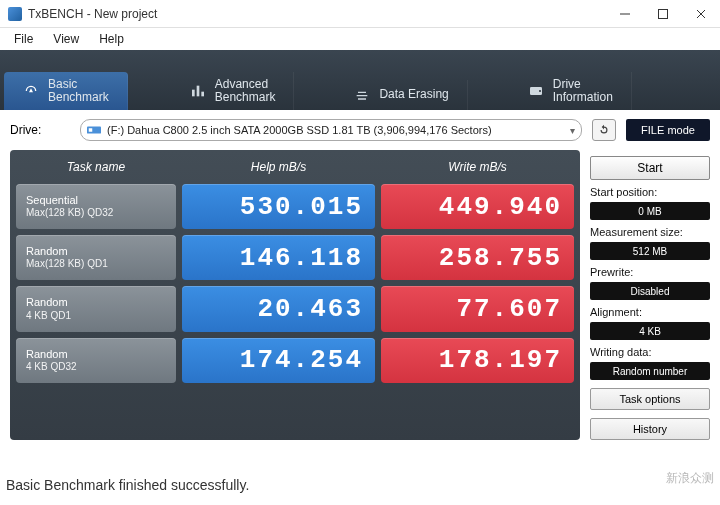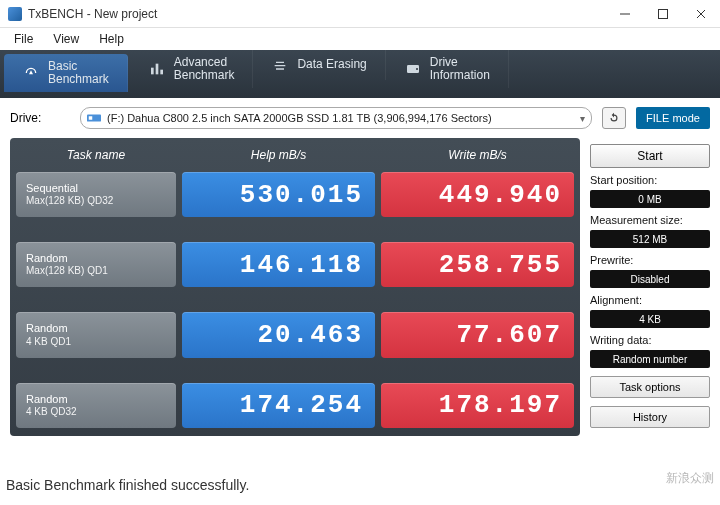--- a/index.html
+++ b/index.html
@@ -5,41 +5,41 @@
 * { margin: 0; padding: 0; box-sizing: border-box; font-family: "Segoe UI", Tahoma, sans-serif; }
 body { width: 720px; height: 505px; background: #fff; overflow: hidden; position: relative; }
 .titlebar { height: 28px; display: flex; align-items: center; padding-left: 8px; border-bottom: 1px solid #e0e0e0; }
 .titlebar-icon { width: 14px; height: 14px; background: linear-gradient(135deg,#4a90d9,#2060a0); border-radius: 2px; margin-right: 6px; }
 .titlebar-text { font-size: 12px; color: #333; flex: 1; }
 .winbtns { display: flex; }
 .winbtn { width: 38px; height: 26px; display: flex; align-items: center; justify-content: center; font-size: 12px; color: #333; }
 .winbtn svg { width: 10px; height: 10px; }
 .menubar { height: 22px; display: flex; align-items: center; padding-left: 6px; gap: 4px; font-size: 12px; }
 .menuitem { padding: 2px 8px; color: #222; }
-.tabs { height: 48px; background: linear-gradient(#3a4550,#2a333c); display: flex; align-items: flex-start; padding: 0 2px; }
+.tabs { height: 60px; background: linear-gradient(#3a4550,#2a333c); display: flex; align-items: flex-end; padding: 0 2px; gap: 41px; }
 .tab { flex: 0 0 auto; padding: 6px 18px; display: flex; align-items: center; gap: 8px; color: #dfe6ec; font-size: 12px; cursor: pointer; border-right: 1px solid rgba(255,255,255,0.06); }
 .tab.active { background: linear-gradient(#3d6fa8,#2a5690); border-radius: 4px 4px 0 0; margin: 4px 2px 0 2px; }
 .tab-icon { width: 18px; height: 18px; display: flex; align-items: center; justify-content: center; }
 .tab-icon svg { width: 16px; height: 16px; fill: #cfd8df; }
 .tab.active .tab-icon svg { fill: #fff; }
 .tab-text { line-height: 1.1; }
 .drivebar { height: 40px; display: flex; align-items: center; padding: 0 10px; gap: 10px; font-size: 12px; }
 .drive-label { width: 60px; }
 .drive-select { flex: 1; height: 22px; border: 1px solid #aaa; border-radius: 10px; background: #fff; display: flex; align-items: center; padding: 0 6px; font-size: 11px; color: #222; position: relative; }
 .drive-select .disk-icon { width: 14px; height: 12px; margin-right: 6px; }
 .drive-select .chev { margin-left: auto; color: #666; font-size: 10px; }
 .refresh-btn { width: 24px; height: 22px; border: 1px solid #999; border-radius: 3px; background: #f4f4f4; display: flex; align-items: center; justify-content: center; }
-.filemode-btn { width: 74px; height: 22px; background: #0369a1; color: #fff; font-size: 11px; display: flex; align-items: center; justify-content: center; border-radius: 2px; }
+.filemode-btn { width: 84px; height: 22px; background: #0f172a; color: #fff; font-size: 11px; display: flex; align-items: center; justify-content: center; border-radius: 2px; }
 .main { display: flex; padding: 0 10px 0 10px; gap: 10px; }
 .bench { flex: 1; background: linear-gradient(#434d56,#343c44); border-radius: 4px; padding: 6px; }
 .hdr-row { display: flex; gap: 6px; margin-bottom: 6px; }
 .hdr-task { flex: 0 0 160px; color: #fff; font-size: 12px; font-style: italic; text-align: center; padding: 4px 0; }
 .hdr-read { flex: 1; color: #fff; font-size: 12px; font-style: italic; text-align: center; padding: 4px 0; }
 .hdr-write { flex: 1; color: #fff; font-size: 12px; font-style: italic; text-align: center; padding: 4px 0; }
-.row { display: flex; gap: 6px; margin-bottom: 25px; }
+.row { display: flex; gap: 6px; margin-bottom: 6px; }
 .task-cell { flex: 0 0 160px; background: linear-gradient(#8b939a,#6f7880); border-radius: 4px; color: #fff; font-size: 11px; line-height: 1.2; padding: 10px 10px; display: flex; flex-direction: column; justify-content: center; box-shadow: inset 0 1px 0 rgba(255,255,255,.2); }
 .task-cell .t1 { font-weight: 500; }
 .task-cell .t2 { font-size: 10px; opacity: .9; }
 .val-read { flex: 1; background: linear-gradient(#3b8ee3,#2a74c9); border-radius: 4px; color: #fff; font-size: 26px; font-weight: 600; letter-spacing: 2px; display: flex; align-items: center; justify-content: flex-end; padding: 6px 12px; font-family: "Consolas","Courier New",monospace; box-shadow: inset 0 1px 0 rgba(255,255,255,.2); }
 .val-write { flex: 1; background: linear-gradient(#e84a56,#d43340); border-radius: 4px; color: #fff; font-size: 26px; font-weight: 600; letter-spacing: 2px; display: flex; align-items: center; justify-content: flex-end; padding: 6px 12px; font-family: "Consolas","Courier New",monospace; box-shadow: inset 0 1px 0 rgba(255,255,255,.2); }
 .side { flex: 0 0 120px; display: flex; flex-direction: column; gap: 4px; font-size: 11px; padding-top:6px; }
 .start-btn { height: 24px; border: 1px solid #888; background: linear-gradient(#fefefe,#e6e6e6); border-radius: 2px; display: flex; align-items: center; justify-content: center; font-size: 12px; }
 .side-lbl { font-size: 11px; color: #111; margin-top: 2px; }
 .side-val { height: 18px; background: #111; color: #fff; font-size: 10px; display: flex; align-items: center; justify-content: center; border-radius: 2px; }
 .side-btn { height: 22px; border: 1px solid #999; background: linear-gradient(#f8f8f8,#e6e6e6); border-radius: 2px; display: flex; align-items: center; justify-content: center; font-size: 11px; margin-top: 4px; }

